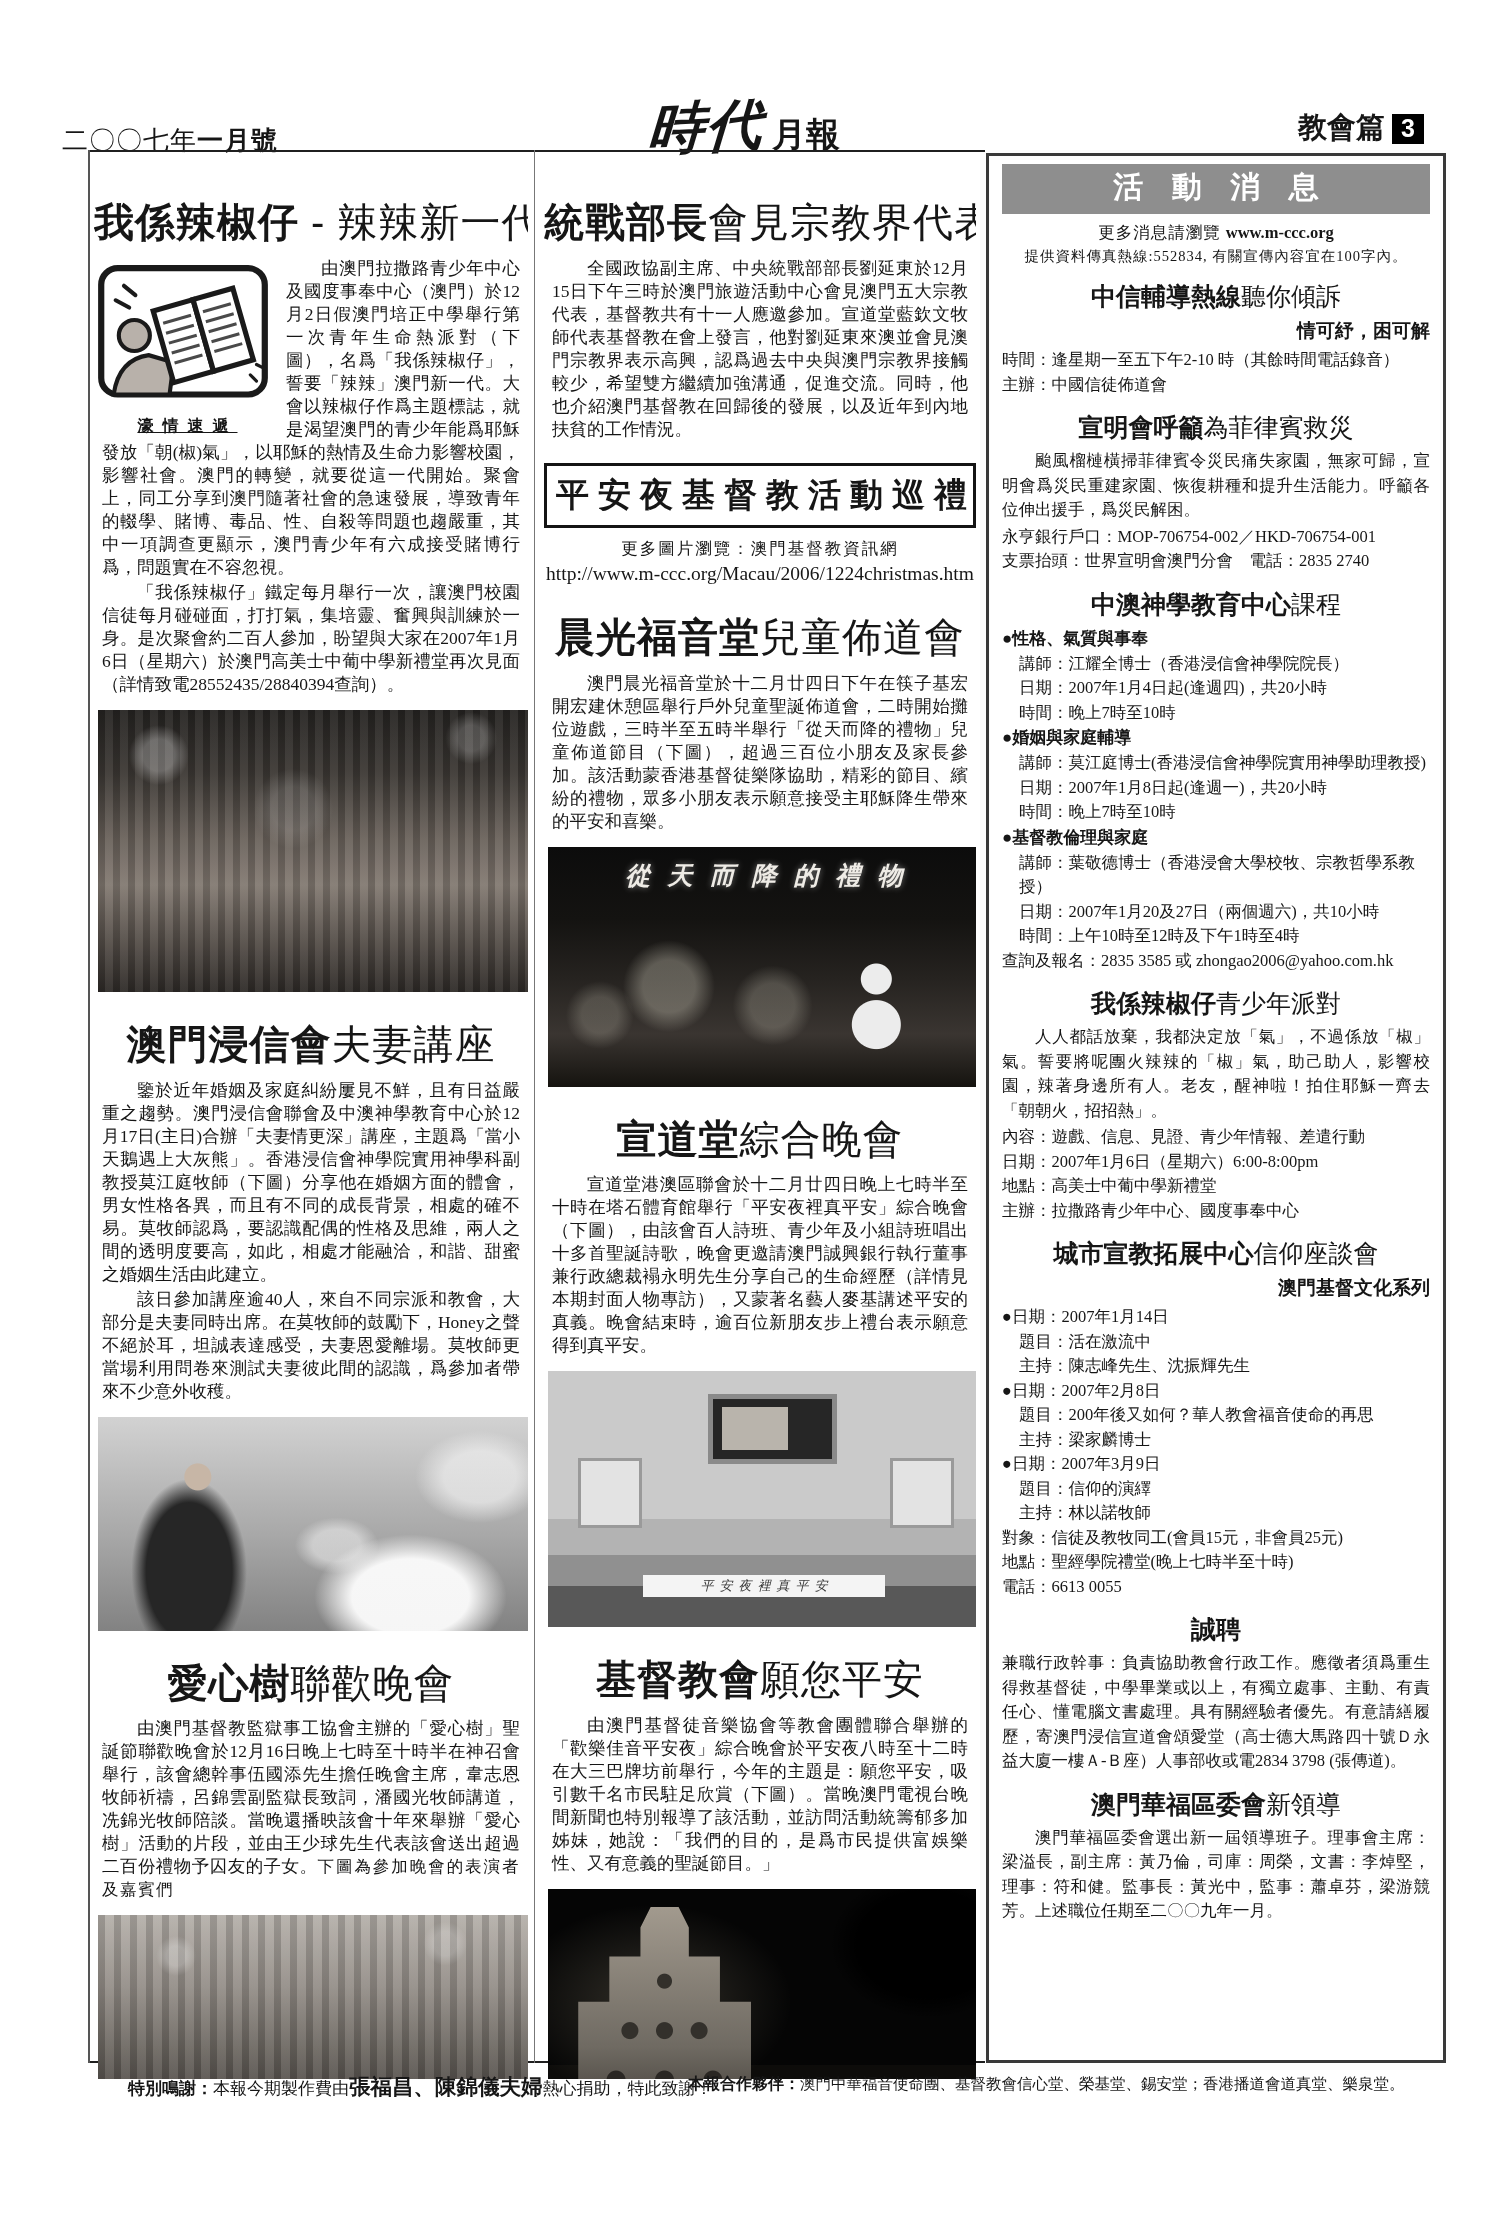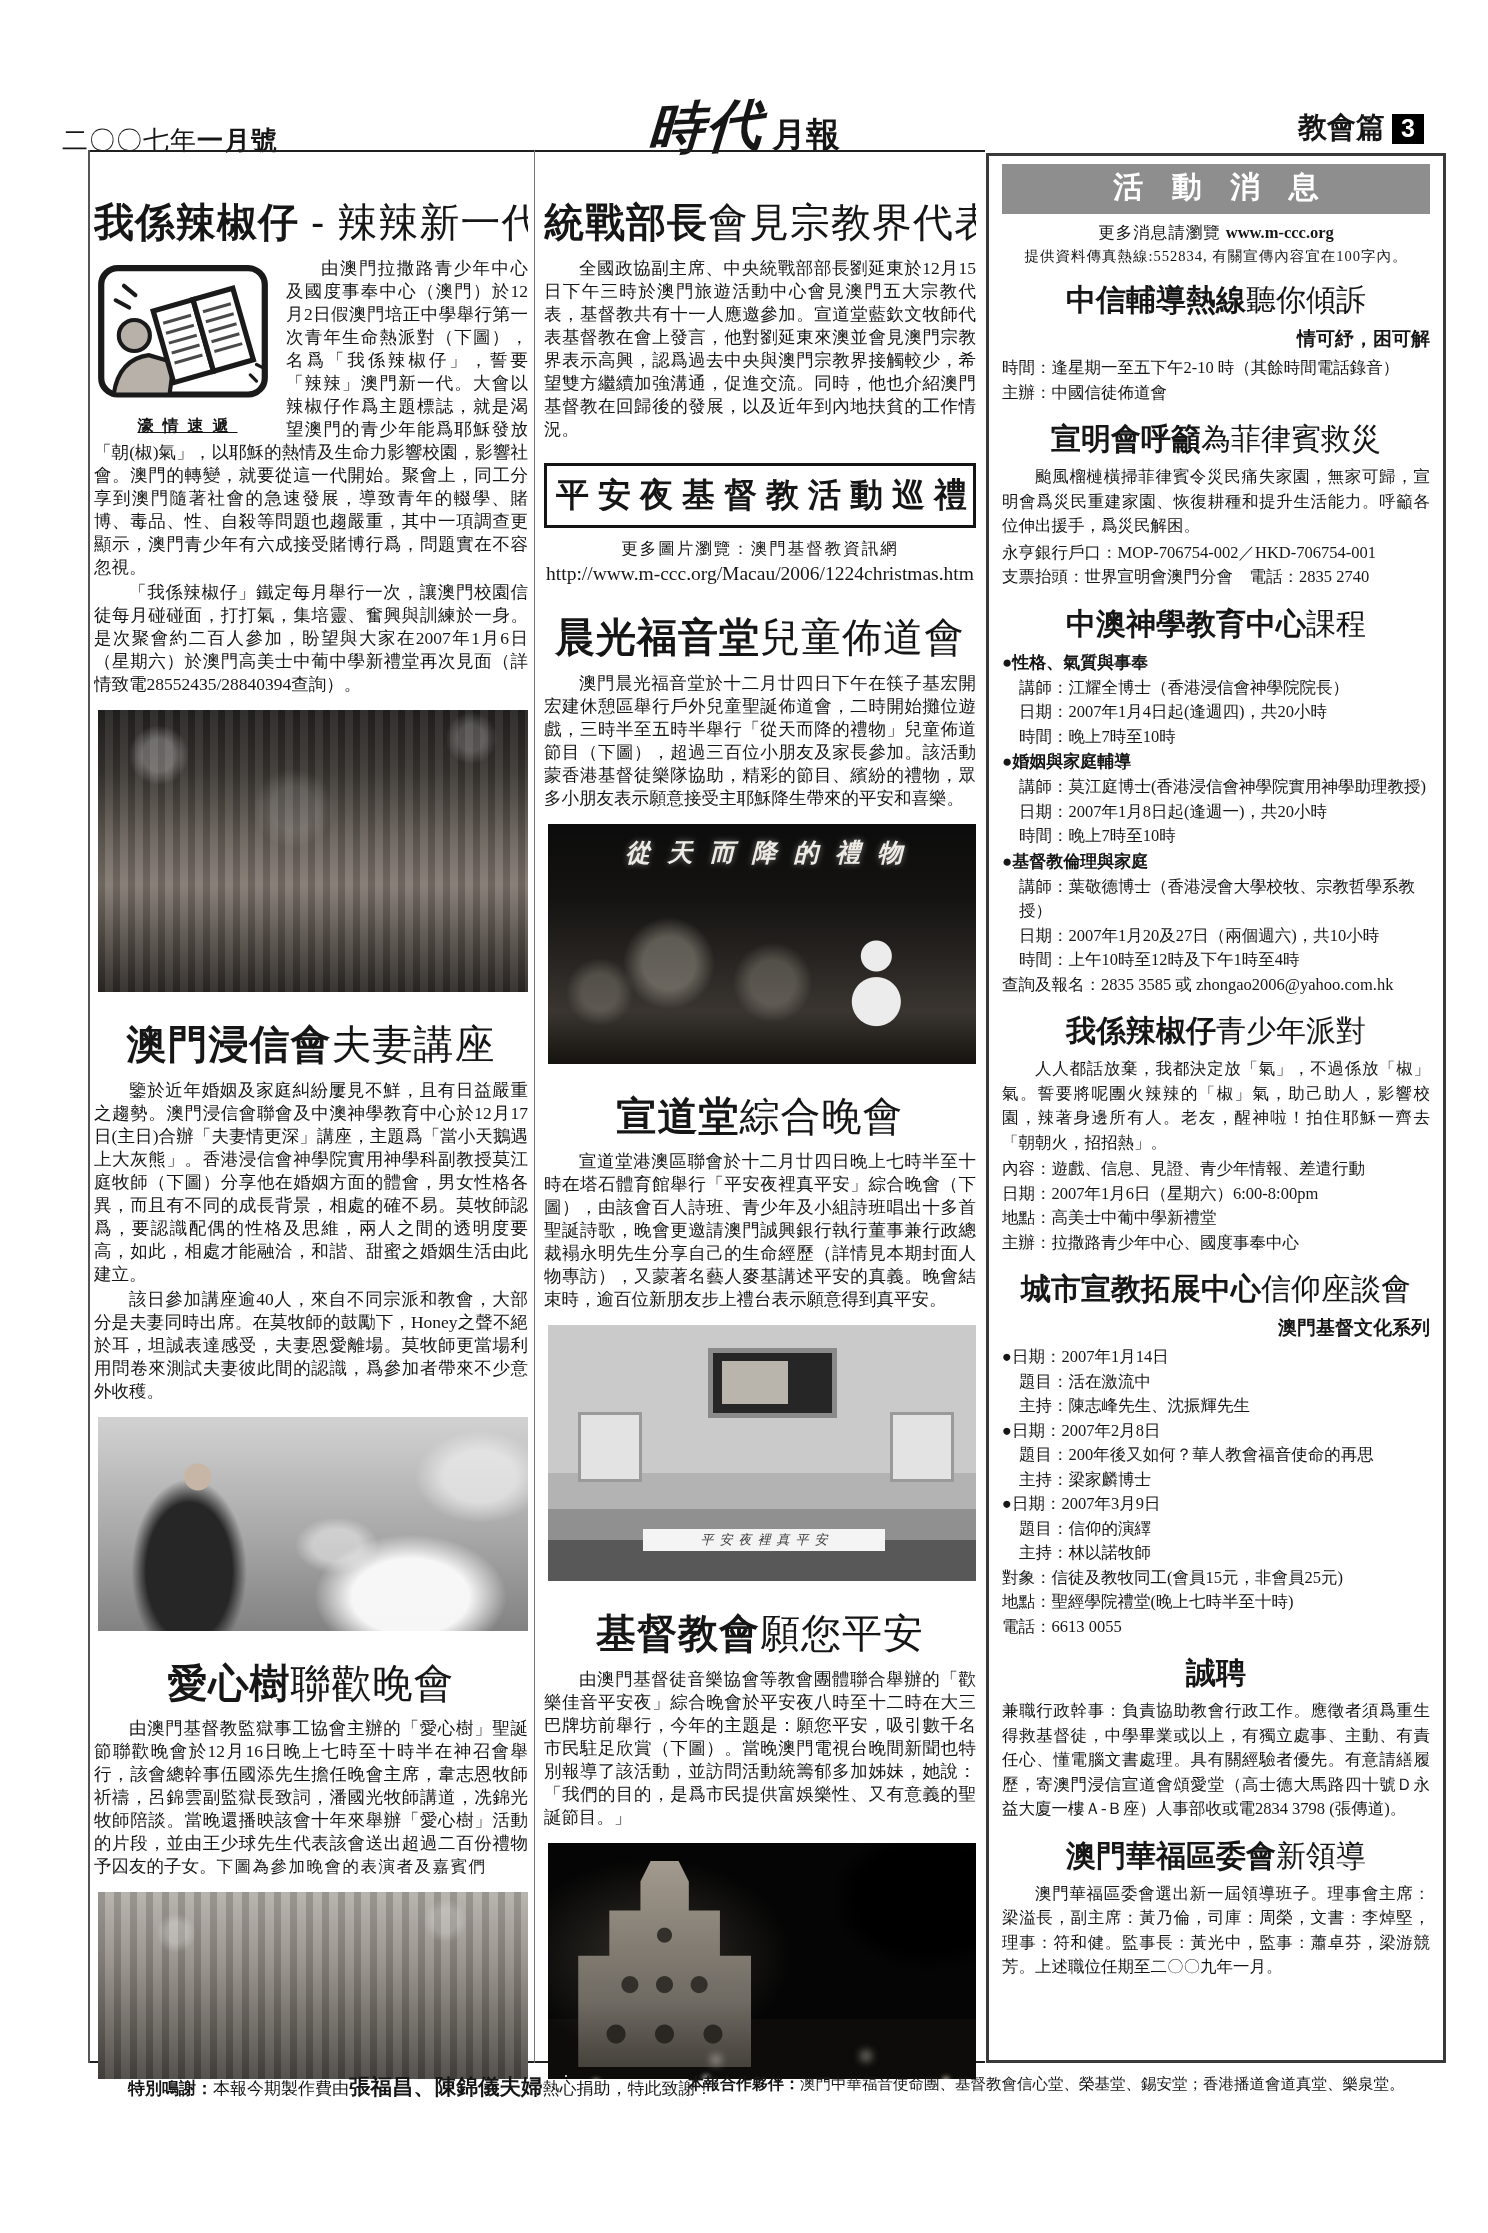--- a/index.html
+++ b/index.html
@@ -33,21 +33,21 @@
   .col-left { left:94px; width:434px; }
   .col-mid  { left:544px; width:432px; }
 
   .art-title { text-align:center; font-family:"Liberation Sans",sans-serif; font-size:40px;
                line-height:1.12; margin:30px 0 12px; letter-spacing:1px; white-space:nowrap; }
   .art-title.first { margin-top:26px; }
   .art-title .tb { font-weight:900; }
   .art-title .tl { font-weight:500; }
 
   .body { font-size:17.5px; line-height:23px; text-align:justify; }
-  .body p { margin:0 0 2px; text-indent:2em; }
+  .body p { margin:0 8px 2px; text-indent:2em; }
   .kai { letter-spacing:1.5px; font-size:16.5px; }
 
   .news-icon { float:left; width:178px; margin:6px 14px 2px 0; text-align:center; }
   .icon-label { font-size:16px; font-weight:700; letter-spacing:9px; text-indent:9px;
                 text-decoration:underline; margin-top:0; }
 
   .photo { width:100%; margin:14px 4px 6px; position:relative; overflow:hidden;font-style:italic; }
 
   .ph-crowd1 { height:282px;
     background:
@@ -131,21 +131,21 @@
   
   .newsbox { position:absolute; left:986px; top:153px; width:460px; height:1910px;
       border:3px solid #3a3a3a; box-sizing:border-box; overflow:hidden; padding:8px 13px 0; }
   .nbar { background:#8e8e8e; color:#fff; font-family:"Liberation Sans",sans-serif; font-weight:700;
       font-size:30px; text-align:center; letter-spacing:0.95em; text-indent:0.95em;
       padding:3px 0 6px; margin:0 0 8px; }
   .ncontact1 { text-align:center; font-size:16.5px; letter-spacing:1px; }
   .ncontact1 .url-b { font-weight:700; letter-spacing:0; }
   .ncontact2 { text-align:center; font-size:14.5px; letter-spacing:1px; margin:3px 0 2px; }
   .nsec { margin-top:14px; }
-  .ntitle { text-align:center; font-family:"Liberation Sans",sans-serif; font-size:30px;
+  .ntitle { text-align:center; font-family:"Liberation Sans",sans-serif; font-size:25px;
       margin:0 0 5px; white-space:nowrap; }
   .ntitle .tb { font-weight:900; }
   .ntitle .tl { font-weight:500; }
   .nsub { text-align:right; font-family:"Liberation Sans",sans-serif; font-weight:700;
       font-size:19px; margin:0 0 4px; }
   .nline { font-size:16.5px; line-height:24.5px; }
   .nind { padding-left:17px; }
   .nhead { font-family:"Liberation Sans",sans-serif; font-weight:700; font-size:17px; line-height:26px; }
   .nbody { font-size:16.5px; line-height:24.5px; text-align:justify; text-indent:2em; margin:0 0 2px; }
   .nbody.noind { text-indent:0; }

